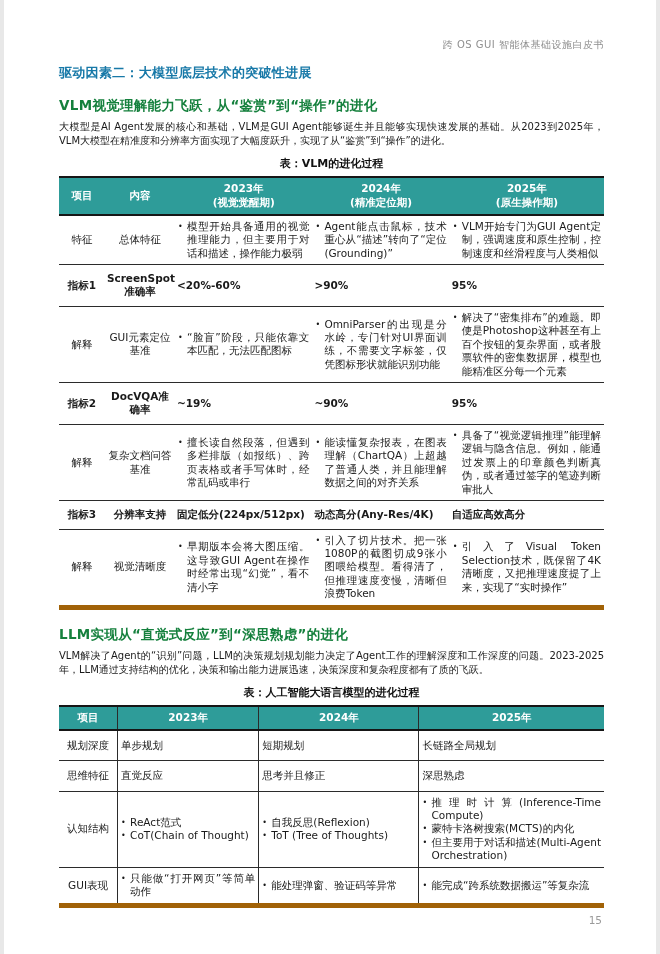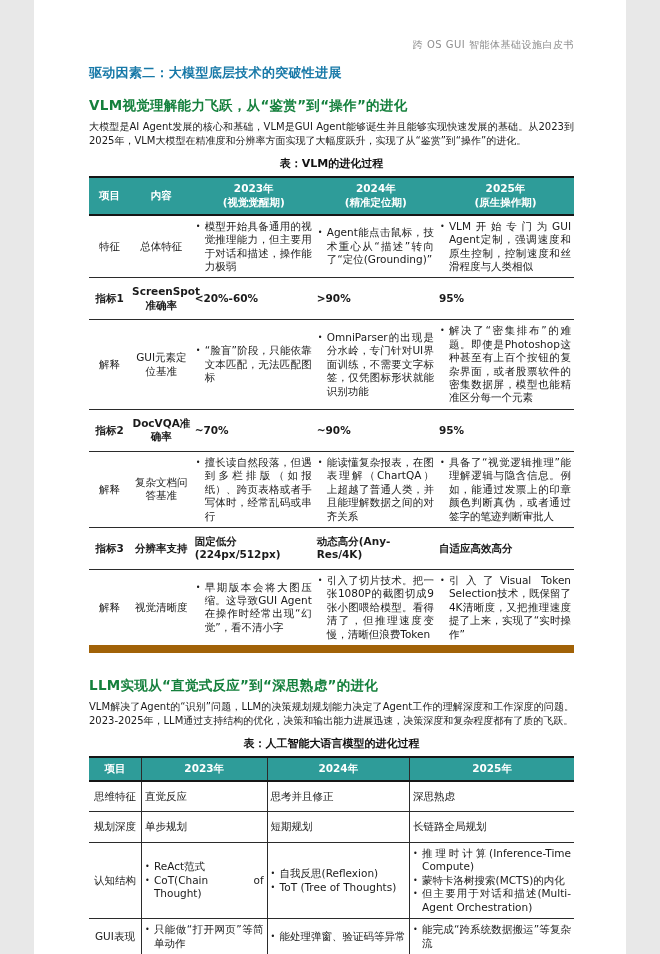--- a/index.html
+++ b/index.html
@@ -1,17 +1,17 @@
 <!DOCTYPE html>
 <html><head>
 <meta charset="utf-8">
 <style>
   html,body{margin:0;padding:0;background:#e8e8e8;}
   .page{
-    width:592px;height:954px;background:#ffffff;margin:0 auto;
+    width:652px;height:954px;background:#ffffff;margin:0 auto;
     box-sizing:border-box;padding:38px 52px 0 55px;position:relative;
     font-family:"DejaVu Sans","Liberation Sans",sans-serif;color:#1c1c1c;
   }
   .doc-header{
     text-align:right;color:#8f8f8f;font-size:10px;letter-spacing:.5px;margin-bottom:12px;
   }
   h1.sec{
     color:#1879A8;font-size:13px;font-weight:bold;margin:7px 0 0 0;letter-spacing:.3px;
   }
   h2.sub{
@@ -19,21 +19,21 @@
   }
   p.body{
     font-size:10px;line-height:1.42;margin:3px 0 6px 0;text-align:justify;color:#1a1a1a;
   }
   .caption{
     text-align:center;font-weight:bold;font-size:11px;color:#111;margin:8px 0 5px 0;
   }
   table{
     width:100%;border-collapse:collapse;table-layout:fixed;
     font-size:10.5px;color:#1a1a1a;
-    border-top:2px solid #161616;border-bottom:8px solid #a16207;
+    border-top:2px solid #161616;border-bottom:5px solid #a16207;
   }
   th{
     background:#2E9C99;color:#fff;font-weight:bold;text-align:center;
     padding:4px 2px;line-height:1.3;white-space:pre-line;
     border-bottom:2px solid #161616;font-size:10.5px;
   }
   td{
     border-bottom:1.2px solid #2b2b2b;vertical-align:middle;
     padding:4px 3px;line-height:1.28;
   }
@@ -135,21 +135,21 @@
           <td class="bcell">
             <div class="bl">
               <span class="bdot">•</span>
               <span>解决了“密集排布”的难题。即使是Photoshop这种甚至有上百个按钮的复杂界面，或者股票软件的密集数据屏，模型也能精准区分每一个元素</span>
             </div>
           </td>
         </tr>
         <tr class="metric">
           <td class="lab">指标2</td>
           <td class="cont">DocVQA准确率</td>
-          <td class="vcell">~70%</td>
+          <td class="vcell">~19%</td>
           <td class="vcell">~90%</td>
           <td class="vcell">95%</td>
         </tr>
         <tr class="bullets">
           <td class="lab">解释</td>
           <td class="cont">复杂文档问答基准</td>
           <td class="bcell">
             <div class="bl">
               <span class="bdot">•</span>
               <span>擅长读自然段落，但遇到多栏排版（如报纸）、跨页表格或者手写体时，经常乱码或串行</span>
@@ -193,49 +193,49 @@
           <td class="bcell">
             <div class="bl">
               <span class="bdot">•</span>
               <span>引入了Visual Token Selection技术，既保留了4K清晰度，又把推理速度提了上来，实现了“实时操作”</span>
             </div>
           </td>
         </tr>
       </tbody>
     </table>
 
-  <h2 class="sub" style="margin-top:24px;">LLM实现从“直觉式反应”到“深思熟虑”的进化</h2>
+  <h2 class="sub" style="margin-top:16px;">LLM实现从“直觉式反应”到“深思熟虑”的进化</h2>
 
   <p class="body">VLM解决了Agent的“识别”问题，LLM的决策规划规划能力决定了Agent工作的理解深度和工作深度的问题。2023-2025年，LLM通过支持结构的优化，决策和输出能力进展迅速，决策深度和复杂程度都有了质的飞跃。</p>
 
   <div class="caption">表：人工智能大语言模型的进化过程</div>
 
   <div id="table2-wrap">
     <table id="table2">
         <thead>
           <tr>
             <th>项目</th>
             <th>2023年</th>
             <th>2024年</th>
             <th>2025年</th>
           </tr>
         </thead>
         <tbody>
           <tr class="center">
+            <td class="lab">规划深度</td>
+            <td class="vcell">单步规划</td>
+            <td class="vcell">短期规划</td>
+            <td class="vcell">长链路全局规划</td>
+          </tr>
+          <tr class="center">
             <td class="lab">思维特征</td>
             <td class="vcell">直觉反应</td>
             <td class="vcell">思考并且修正</td>
             <td class="vcell">深思熟虑</td>
           </tr>
-          <tr class="center">
-            <td class="lab">规划深度</td>
-            <td class="vcell">单步规划</td>
-            <td class="vcell">短期规划</td>
-            <td class="vcell">长链路全局规划</td>
-          </tr>
           <tr class="bullets">
             <td class="lab">认知结构</td>
             <td class="bcell">
               <div class="bl">
                 <span class="bdot">•</span>
                 <span>ReAct范式</span>
               </div>
               <div class="bl">
                 <span class="bdot">•</span>
                 <span>CoT(Chain of Thought)</span>

